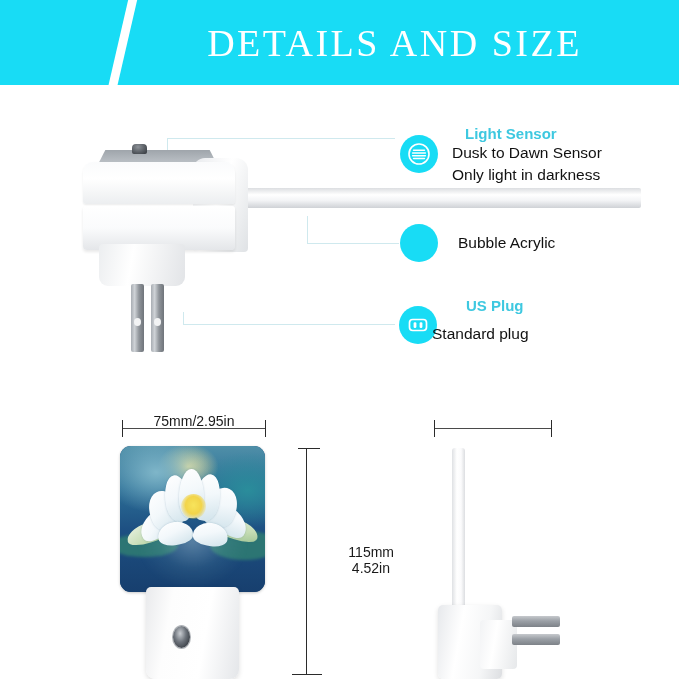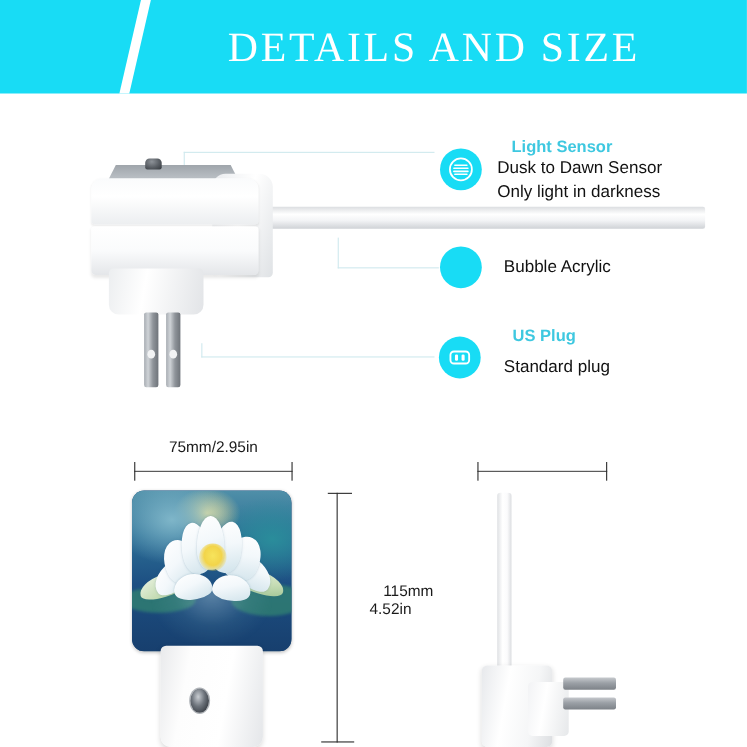--- a/index.html
+++ b/index.html
@@ -254,20 +254,21 @@
     background: radial-gradient(ellipse at 40% 30%, #8d9298 0%, #585d63 55%, #33373c 100%);
   }
 
   
   .dim-label {
     position: absolute;
     font-size: 14px;
     color: #1a1a1a;
     white-space: nowrap;
     text-align: center;
+    margin-top: 15px;
   }
   .dim-h-line {
     position: absolute;
     height: 1px;
     background: #4a4a4a;
   }
   .dim-v-line {
     position: absolute;
     width: 1px;
     background: #2b2b2b;
@@ -333,36 +334,36 @@
   <div class="callout-line" style="left:458px; top:234px;">Bubble Acrylic</div>
 
   <div class="callout-icon" style="left:399px; top:306px;">
     <svg width="26" height="26" viewBox="0 0 26 26" aria-hidden="true">
       <rect x="4.5" y="7.5" width="17" height="11" rx="3.2" ry="3.2" fill="none" stroke="#ffffff" stroke-width="1.7"></rect>
       <rect x="8.6" y="10.2" width="2.8" height="5.8" rx="1.2" fill="#ffffff"></rect>
       <rect x="14.6" y="10.2" width="2.8" height="5.8" rx="1.2" fill="#ffffff"></rect>
     </svg>
   </div>
   <div class="callout-title" style="left:466px; top:297px;">US Plug</div>
-  <div class="callout-line" style="left:458px; top:325px;">Standard plug</div>
+  <div class="callout-line" style="left:432px; top:325px;">Standard plug</div>
 
   <div class="dim-label" style="left:122px; top:398px; width:144px;">75mm/2.95in</div>
   <div class="dim-h-line" style="left:122px; top:428px; width:144px;"></div>
   <div class="dim-tick-v" style="left:122px; top:420px; height:17px;"></div>
   <div class="dim-tick-v" style="left:265px; top:420px; height:17px;"></div>
 
   <div class="dim-h-line" style="left:434px; top:428px; width:118px;"></div>
   <div class="dim-tick-v" style="left:434px; top:420px; height:17px;"></div>
   <div class="dim-tick-v" style="left:551px; top:420px; height:17px;"></div>
 
   <div class="dim-v-line" style="left:306px; top:448px; height:227px;"></div>
   <div class="dim-tick-h" style="left:298px; top:448px; width:22px;"></div>
   <div class="dim-tick-h" style="left:292px; top:674px; width:30px;"></div>
   <div class="dim-label" style="left:324px; top:529px; width:70px; text-align:right;">115mm</div>
-  <div class="dim-label" style="left:320px; top:545px; width:70px; text-align:center;">4.52in</div>
+  <div class="dim-label" style="left:320px; top:545px; width:70px; text-align:right;">4.52in</div>
 
   <div class="nl-front">
     <div class="nl-front-panel">
       <div class="lotus-scene">
         <div class="lotus-water"></div>
         <div class="lotus-pad" style="left:-6%; top:60%; width:46%; height:16%;"></div>
         <div class="lotus-pad" style="left:62%; top:58%; width:48%; height:20%;"></div>
         <div class="lotus-reflect"></div>
 
         <div class="petal petal-green" style="left:4%;  top:52%; width:34%; height:14%; transform:rotate(-18deg);"></div>

